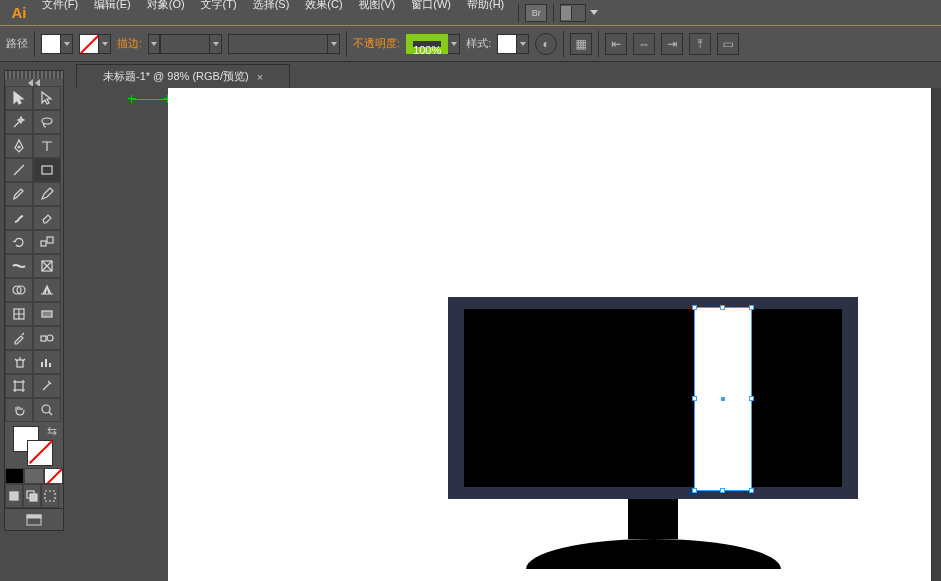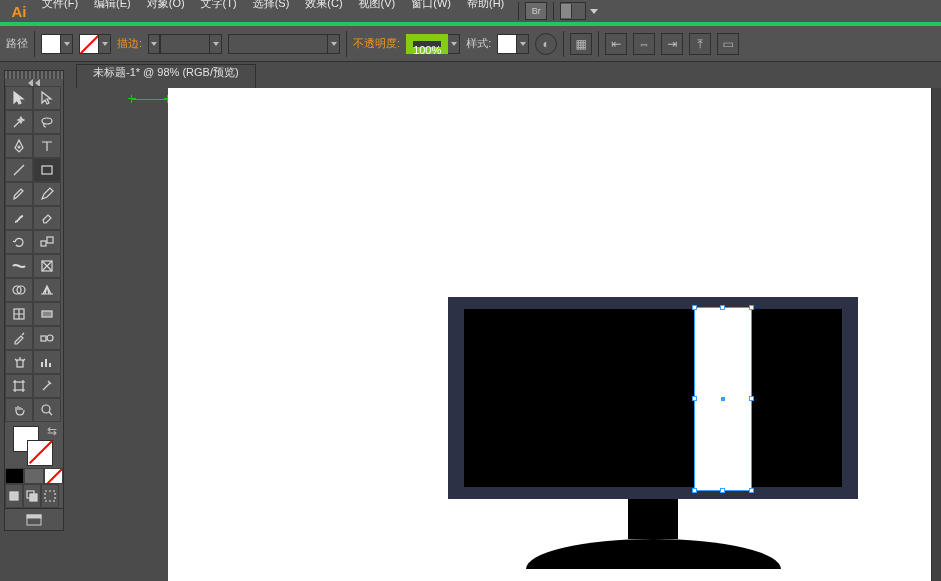--- a/index.html
+++ b/index.html
@@ -1,19 +1,19 @@
 <!DOCTYPE html>
 <html><head>
 <meta charset="utf-8">
 <style>
   * { box-sizing: border-box; margin: 0; padding: 0; font-family: "Microsoft YaHei", "SimSun", sans-serif; font-size: 11px; user-select: none; }
   body { width: 941px; height: 581px; background: #4b4b4b; color: #d0d0d0; overflow: hidden; position: relative; }
 
   
-  .menubar { height: 26px; background: #535353; display: flex; align-items: center; padding: 0 4px; border-bottom: 4px solid #22c55e; }
+  .menubar { height: 26px; background: #535353; display: flex; align-items: center; padding: 0 4px; border-bottom: 1px solid #22c55e; }
   .ai-logo { width: 30px; height: 26px; display:flex; align-items:center; justify-content:center; }
   .ai-logo span { color:#f7931e; font-weight:bold; font-size:15px;}
   .menu-item { padding: 0 8px; height: 43px; line-height: 26px; color: #e8e8e8; cursor:default;}
   .menubar .sep { width:1px; height:18px; background:#2f2f2f; margin:0 6px;}
   .menubar .br-box { width:22px;height:18px;border:1px solid #2f2f2f;background:#6a6a6a;display:flex;align-items:center;justify-content:center;font-size:9px;color:#ccc;}
   .menubar .panel-icon { width:26px;height:18px;border:1px solid #2f2f2f;background:#5a5a5a;display:flex;align-items:center;}
   .menubar .panel-icon::before{content:"";width:10px;height:14px;background:#888;border-right:1px solid #333;}
   .menubar .dd-arrow{width:0;height:0;border-left:4px solid transparent;border-right:4px solid transparent;border-top:5px solid #ccc;margin-left:4px;}
 
   
@@ -31,21 +31,21 @@
   .dash-sample{width:100px;height:20px;border:1px solid #2f2f2f;background:#525252;}
   .line-sample{width:80px;height:20px;border:1px solid #2f2f2f;background:#f5f5f5;display:flex;align-items:center;justify-content:center;}
   .line-sample .ln{width:60px;height:1px;background:#000;}
   .opacity-box{width:42px;height:20px;border:7px solid #84cc16;background:#383838;color:#fff;text-align:center;line-height:18px;}
   .style-box{width:20px;height:20px;background:#fff;border:1px solid #2f2f2f;}
   .small-ic{width:22px;height:22px;border:1px solid #2f2f2f;background:#525252;display:flex;align-items:center;justify-content:center;color:#bbb;font-size:12px;}
   .round-ic{border-radius:50%;}
 
   
   .tabstrip { position:absolute; left:76px; top:62px; height:26px; display:flex; align-items:flex-end;}
-  .doctab { height:24px; background:#4b4b4b; border:1px solid #2f2f2f; border-bottom:none; padding:0 16px; display:flex; align-items:center; gap:8px; color:#e0e0e0;flex-direction:column;}
+  .doctab { height:24px; background:#4b4b4b; border:1px solid #2f2f2f; border-bottom:none; padding:0 26px; display:flex; align-items:center; gap:8px; color:#e0e0e0;}
   .doctab .x{color:#c0c0c0; cursor:pointer;}
 
   
   .tools { position:absolute; left:4px; top:70px; width:60px; background:#535353; border:1px solid #2f2f2f;}
   .tools-grip{height:8px;background:repeating-linear-gradient(90deg,#6a6a6a 0 2px,#444 2px 4px);}
   .tools-dbl{height:7px;display:flex;justify-content:center;align-items:center;}
   .tools-dbl::before{content:"";width:0;height:0;border-top:4px solid transparent;border-bottom:4px solid transparent;border-right:5px solid #bbb;margin-right:2px;}
   .tools-dbl::after{content:"";width:0;height:0;border-top:4px solid transparent;border-bottom:4px solid transparent;border-right:5px solid #bbb;}
   .tool-row{display:flex;}
   .tool{width:28px;height:24px;border:1px solid #404040;background:#535353;display:flex;align-items:center;justify-content:center;color:#d8d8d8;}

